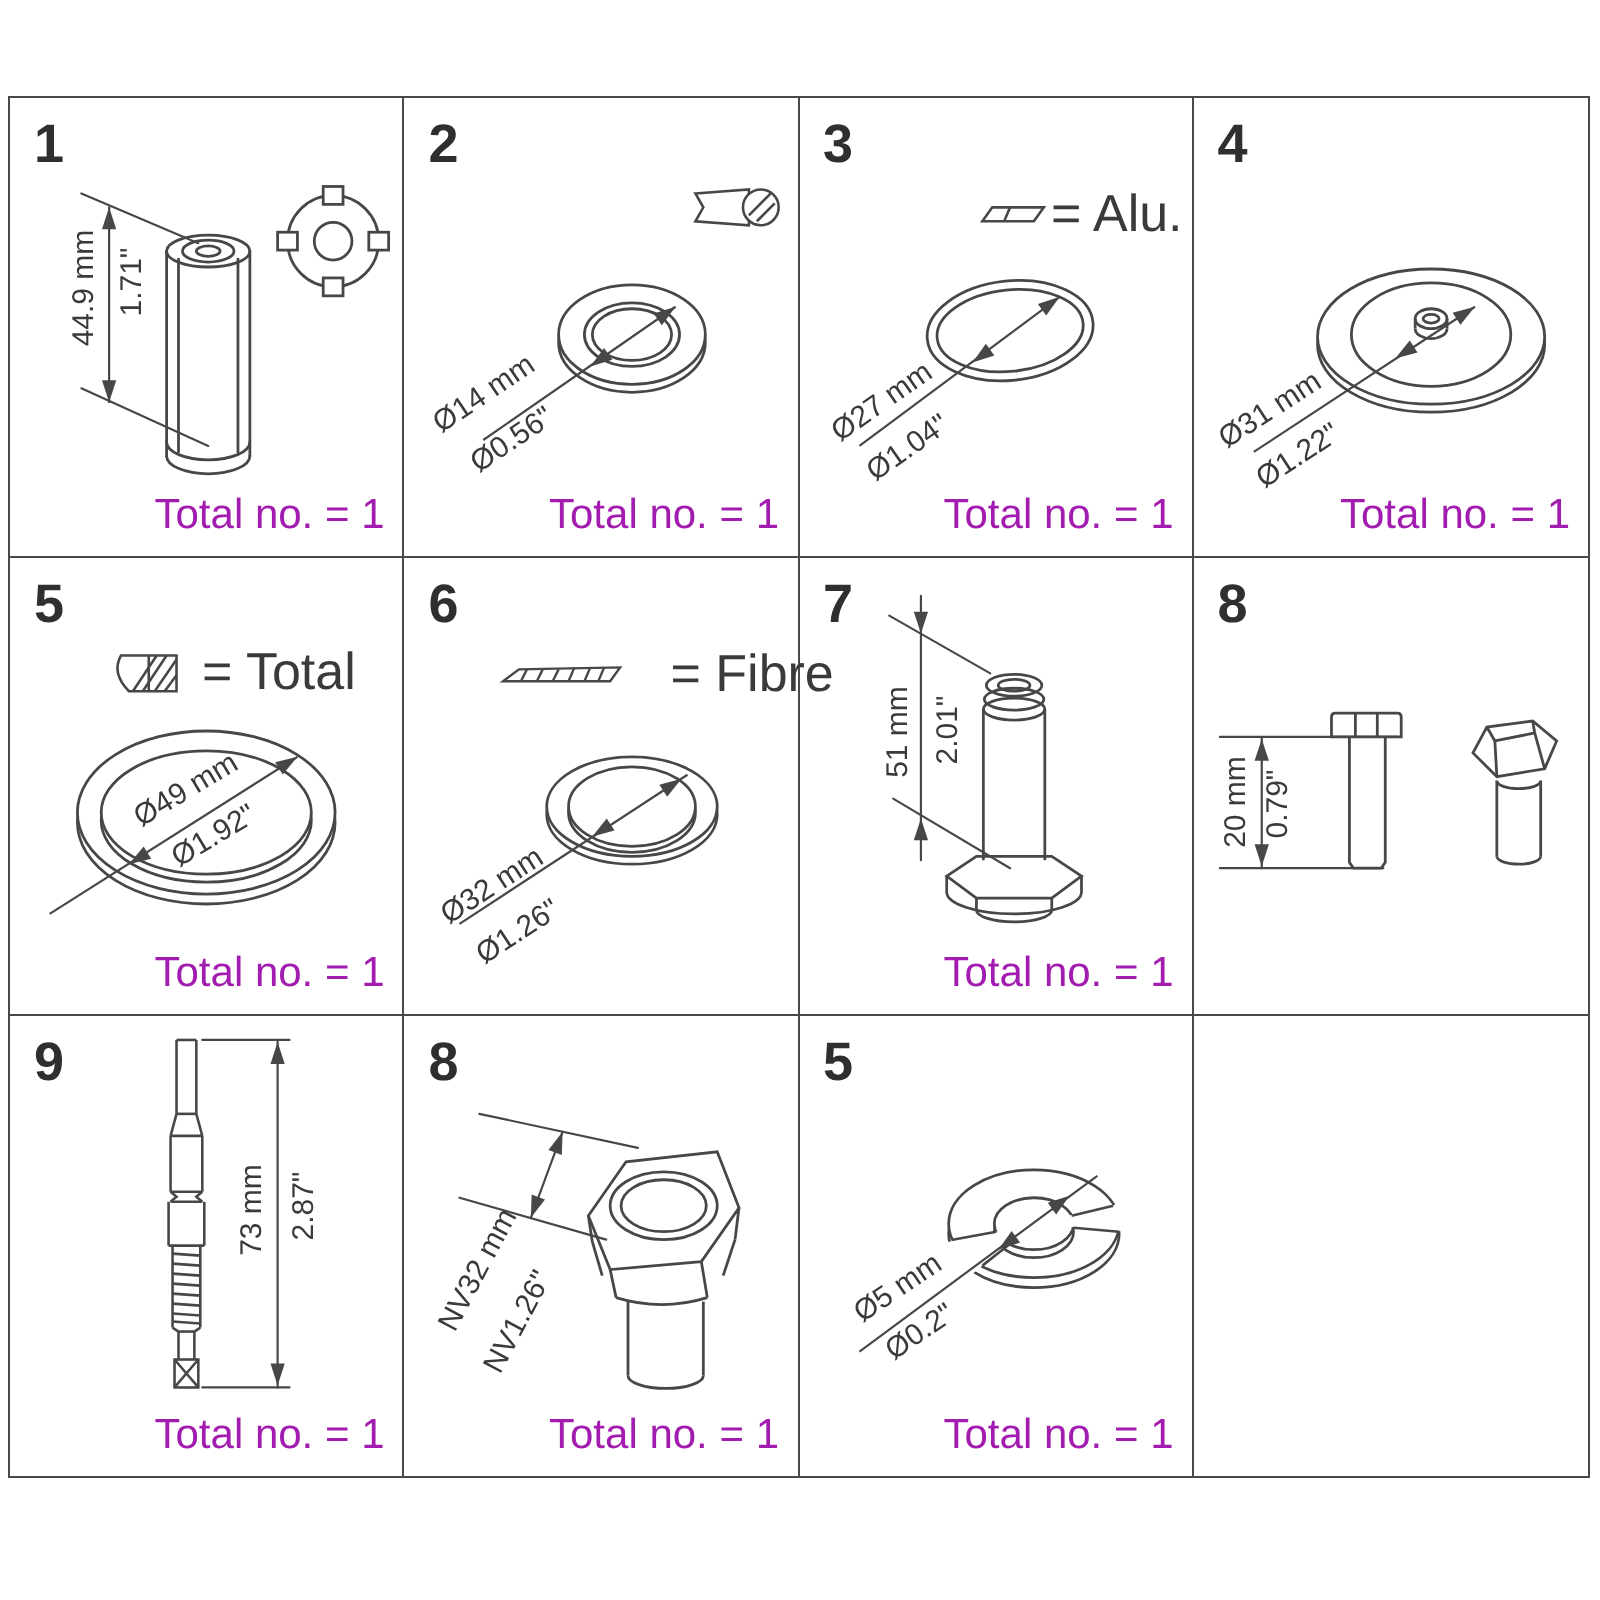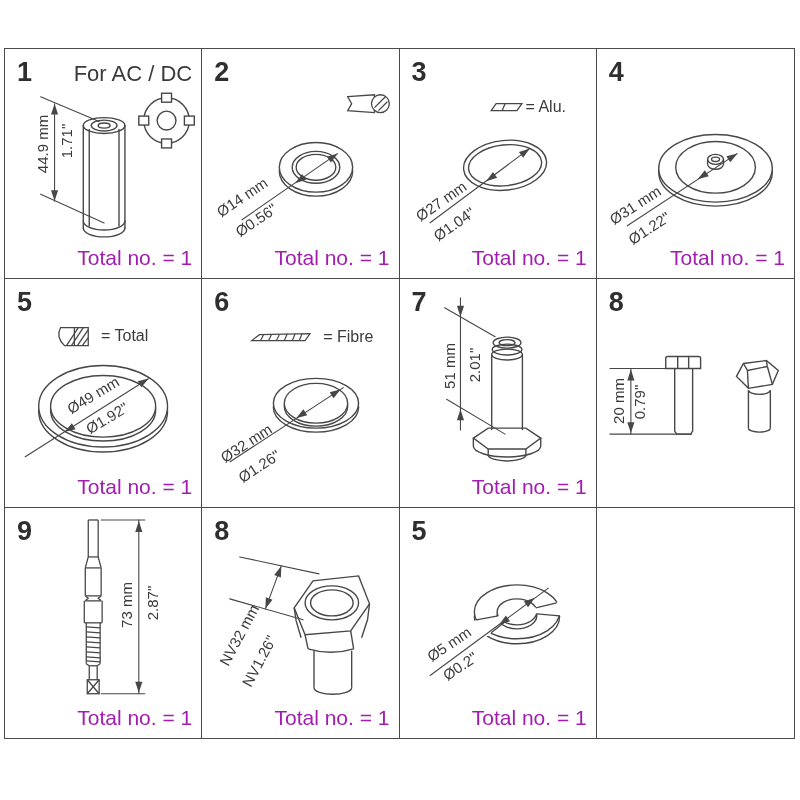--- a/index.html
+++ b/index.html
@@ -7,21 +7,21 @@
         font-family:"Liberation Sans","DejaVu Sans",sans-serif;color:#3a3a3a;}
   .grid{position:absolute;left:4px;top:48px;width:791px;height:691px;
         display:grid;grid-template-columns:repeat(4,1fr);grid-template-rows:repeat(3,1fr);
         border:1.6px solid #4a4a4a;box-sizing:border-box;}
   .cell{position:relative;border-right:1.4px solid #4a4a4a;border-bottom:1.4px solid #4a4a4a;box-sizing:border-box;}
   .cell:nth-child(4n){border-right:none;}
   .cell:nth-child(n+9){border-bottom:none;}
   .num{position:absolute;left:12px;top:8px;font-size:27px;font-weight:bold;color:#2f2f2f;}
   .total{position:absolute;right:9px;bottom:8px;font-size:21px;color:#a21caf;white-space:nowrap;}
   .hdr{position:absolute;right:9px;top:12px;font-size:22px;white-space:nowrap;}
-  .mat{position:absolute;font-size:16px;white-space:nowrap;transform:translate(0,-50%);}
+  .mat{position:absolute;font-size:26px;white-space:nowrap;transform:translate(0,-50%);}
   .dim{position:absolute;font-size:15px;white-space:nowrap;
        transform:translate(-50%,-50%) rotate(var(--r,0deg));}
   svg.art{position:absolute;left:0;top:0;width:100%;height:100%;}
 </style>
 </head>
 <body>
 
 <div class="page">
   <div class="grid">
 
@@ -51,21 +51,20 @@
         <g stroke="#474747" stroke-width="1.4">
           <circle cx="163" cy="72" r="23" fill="none"></circle>
           <rect x="158" y="44.5" width="10" height="9" fill="#ffffff"></rect>
           <rect x="158" y="90.5" width="10" height="9" fill="#ffffff"></rect>
           <rect x="135" y="67.5" width="10" height="9" fill="#ffffff"></rect>
           <rect x="181" y="67.5" width="10" height="9" fill="#ffffff"></rect>
           <circle cx="163" cy="72" r="9.5" fill="none"></circle>
         </g>
       </svg>
       <span class="num">1</span>
-      <span class="hdr">For AC / DC</span>
       <span class="dim" style="left:37px;top:95px;--r:-90deg">44.9 mm</span>
       <span class="dim" style="left:61px;top:92px;--r:-90deg">1.71"</span>
       <span class="total">Total no. = 1</span>
     </div>
 
     <div class="cell">
       <svg class="art" viewBox="0 0 198 230" preserveAspectRatio="none">
         <g stroke="#474747" fill="none" stroke-width="1.3">
           <path d="M147,48 L174,46 L174,64 L147,62 L151,55 Z"></path>
           <circle cx="180" cy="55" r="9" fill="#ffffff"></circle>
@@ -173,21 +172,21 @@
           <ellipse cx="115" cy="129" rx="43" ry="25"></ellipse>
           <ellipse cx="115" cy="125" rx="43" ry="25" fill="#ffffff"></ellipse>
           <ellipse cx="115" cy="128" rx="32" ry="20"></ellipse>
           <ellipse cx="115" cy="125" rx="32" ry="20" fill="#ffffff"></ellipse>
         </g>
         <line x1="28" y1="184" x2="143" y2="109" stroke="#474747" stroke-width="1.1"></line>
         <use href="#ah" fill="#474747" transform="translate(140 111) rotate(-33)"></use>
         <use href="#ah" fill="#474747" transform="translate(95 140) rotate(147)"></use>
       </svg>
       <span class="num">6</span>
-      <span class="mat" style="left:121px;top:58px;">= Fibre</span>
+      <span class="mat" style="left:133px;top:58px;">= Fibre</span>
       <span class="dim" style="left:44px;top:164px;--r:-33deg">Ø32 mm</span>
       <span class="dim" style="left:57px;top:187px;--r:-33deg">Ø1.26"</span>
     </div>
 
     <div class="cell">
       <svg class="art" viewBox="0 0 198 230" preserveAspectRatio="none">
         <g stroke="#474747" fill="none" stroke-width="1.1" stroke-linecap="round">
           <line x1="45" y1="29" x2="96" y2="58"></line>
           <line x1="47" y1="121" x2="106" y2="156"></line>
           <line x1="61" y1="19" x2="61" y2="152"></line>

